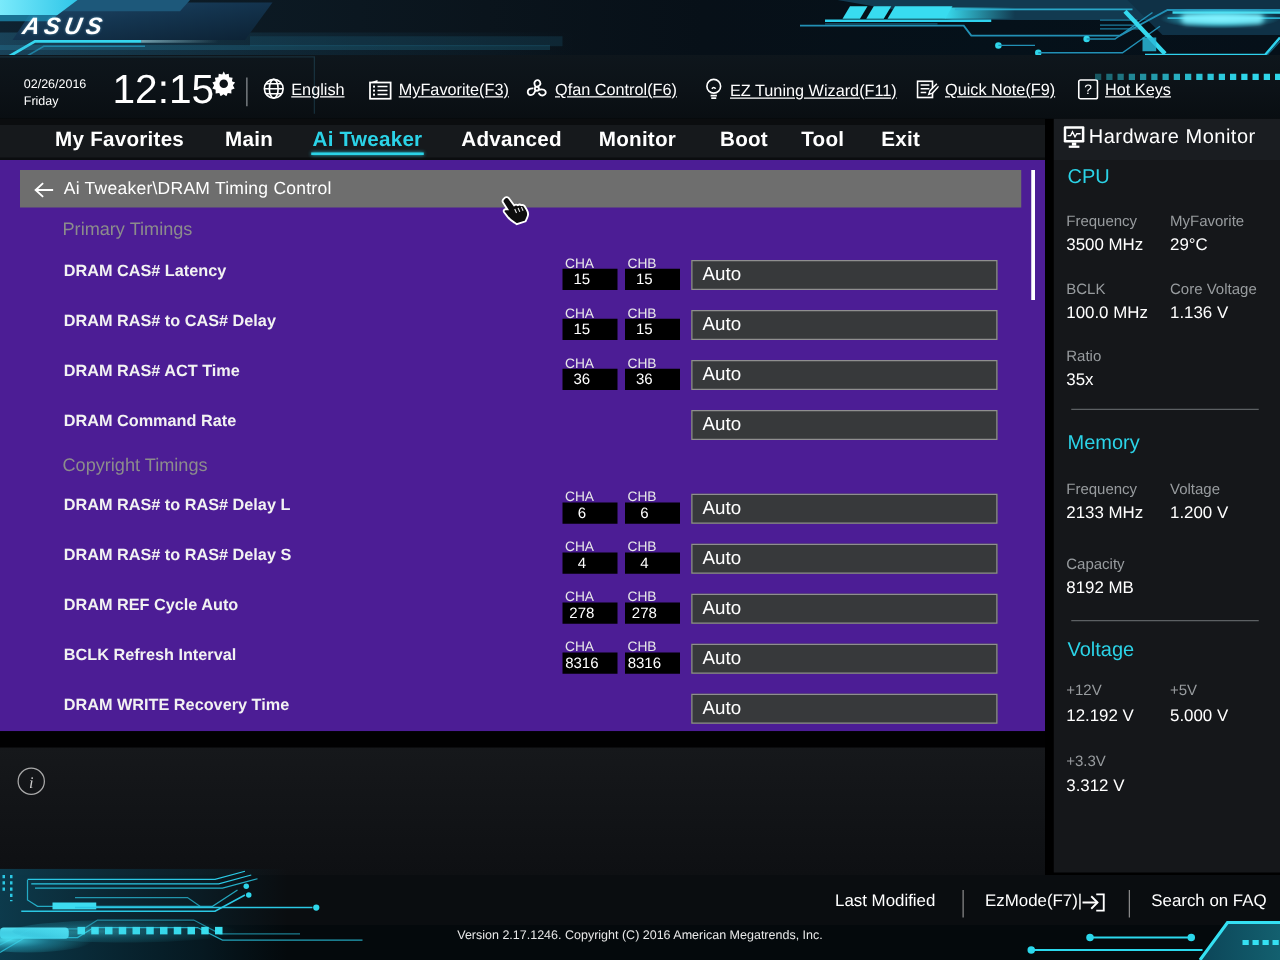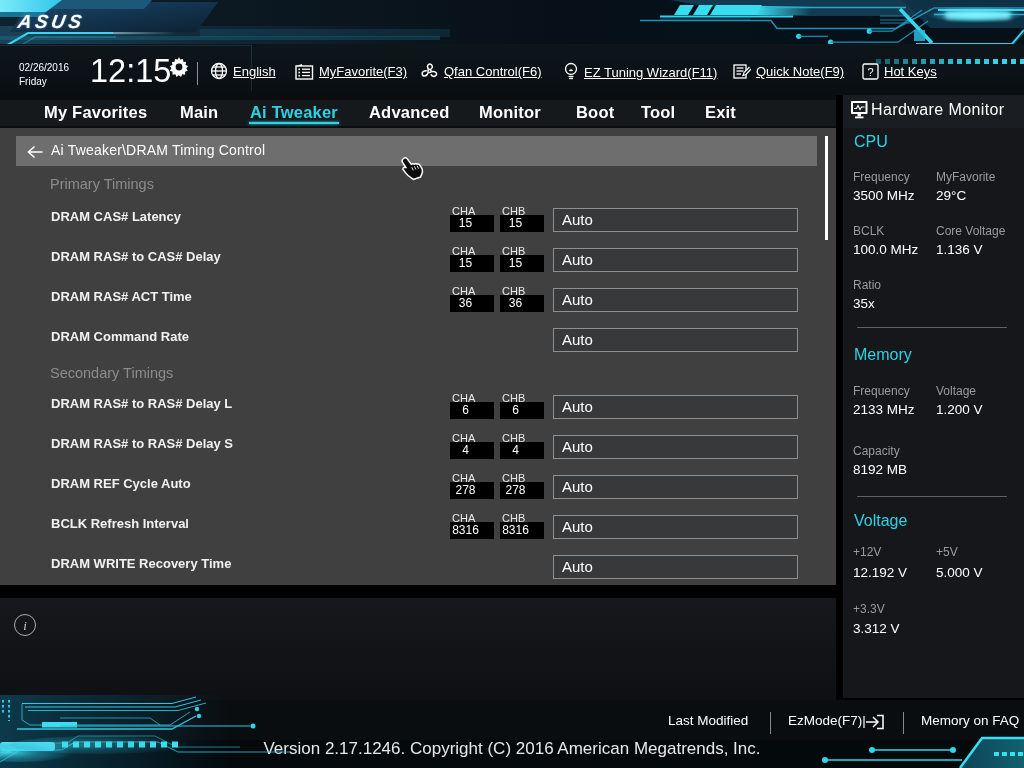--- a/index.html
+++ b/index.html
@@ -31,38 +31,38 @@
 
 
 #sbheader { left:843px; top:95px; width:181px; height:33px; background:#1a1d21; }
 #sidebar { left:843px; top:128px; width:181px; height:570px; background:#15171a; }
 .sbcyan { position:absolute; left:11px; color:#2bd3e7; font-size:16px; }
 .sblabel { position:absolute; color:#989c9f; font-size:12px; }
 .sbval { position:absolute; color:#fff; font-size:13.5px; }
 .sbdiv { position:absolute; left:14px; width:150px; height:1px; background:#5c6063; }
 
 
-#content { left:0; top:128px; width:836px; height:457px; background:#404040; }
+#content { left:0; top:128px; width:836px; height:457px; background:#4c1d95; }
 #crumb { position:absolute; left:16px; top:8px; width:801px; height:30px; background:#6e6e6e; color:#fff; font-size:14px; letter-spacing:0.2px; line-height:29px; }
 .sechead { position:absolute; left:50px; color:#8c8c8c; font-size:14.5px; }
 .rowlabel { position:absolute; left:51px; color:#f2f2f2; font-size:13px; font-weight:700; }
 .chlabel { position:absolute; color:#e8e8e8; font-size:11px; }
 .chbox { position:absolute; width:44px; height:17px; background:#000; color:#fff; font-size:12px; font-weight:400; text-align:center; line-height:17px; padding-right:13px; }
 .autobox { position:absolute; left:553px; width:245px; height:24px; background:#37393b; border:1px solid #8f8f8f; color:#fff; font-size:15px; line-height:22px; padding-left:8px; }
 #scrollthumb { position:absolute; left:825px; top:8px; width:3px; height:104px; background:#fff; }
 
 #blackstrip { left:0; top:585px; width:836px; height:13px; background:#010102; }
 #helppanel { left:0; top:598px; width:836px; height:102px; background:linear-gradient(180deg,#16181b 0%,#111316 60%,#0e1013 100%); }
 #infoicon { position:absolute; left:14px; top:16px; width:22px; height:22px; border:1.5px solid #aaa; border-radius:50%; color:#ccc; font-size:13px; text-align:center; line-height:21px; font-style:italic; font-family:"Liberation Serif",serif; }
 
 
 #bottombar { left:0; top:700px; width:1024px; height:40px; background:#0a0d10; color:#fff; font-size:13.5px; }
 .bbitem { position:absolute; top:13px; }
 .bbsep { position:absolute; top:12px; width:1px; height:22px; background:#888; }
-#versionbar { left:0; top:740px; width:1024px; height:28px; background:#04090c; color:#e8e8e8; font-size:17px; text-align:center; line-height:17px; }
+#versionbar { left:0; top:740px; width:1024px; height:28px; background:#04090c; color:#e8e8e8; font-size:10px; text-align:center; line-height:17px; }
 </style>
 </head>
 <body>
 
 <div class="abs" id="topbar">
   <svg class="abs" style="left:0;top:0" width="470" height="95" viewBox="0 0 470 95">
     <defs>
       <linearGradient id="lgblock" x1="0" y1="0" x2="1" y2="1">
         <stop offset="0" stop-color="#1f486a"></stop>
           <stop offset="0.45" stop-color="#143550"></stop>
@@ -281,21 +281,21 @@
   <div class="rowlabel" style="top:161px">DRAM RAS# ACT Time</div>
   <div class="chlabel" style="left:452px;top:157px">CHA</div>
   <div class="chbox" style="left:450px;top:167px">36</div>
   <div class="chlabel" style="left:502px;top:157px">CHB</div>
   <div class="chbox" style="left:500px;top:167px">36</div>
   <div class="autobox" style="top:160px">Auto</div>
 
   <div class="rowlabel" style="top:201px">DRAM Command Rate</div>
   <div class="autobox" style="top:200px">Auto</div>
 
-  <div class="sechead" style="top:237px">Secondary Timings</div>
+  <div class="sechead" style="top:237px">Copyright Timings</div>
 
   <div class="rowlabel" style="top:268px">DRAM RAS# to RAS# Delay L</div>
   <div class="chlabel" style="left:452px;top:264px">CHA</div>
   <div class="chbox" style="left:450px;top:274px">6</div>
   <div class="chlabel" style="left:502px;top:264px">CHB</div>
   <div class="chbox" style="left:500px;top:274px">6</div>
   <div class="autobox" style="top:267px">Auto</div>
 
   <div class="rowlabel" style="top:308px">DRAM RAS# to RAS# Delay S</div>
   <div class="chlabel" style="left:452px;top:304px">CHA</div>
@@ -372,21 +372,21 @@
   <div class="bbsep" style="left:770px"></div>
   <div class="bbitem" style="left:788px">EzMode(F7)|</div>
   <svg class="bbitem" style="left:865px;top:14px" width="20" height="16" viewBox="0 0 20 16">
       <g stroke="#fff" stroke-width="1.5" fill="none">
         <line x1="1" y1="8" x2="13" y2="8"></line>
         <polyline points="8,3 13,8 8,13"></polyline>
         <polyline points="12,1.5 18,1.5 18,14.5 12,14.5"></polyline>
       </g>
     </svg>
   <div class="bbsep" style="left:903px"></div>
-  <div class="bbitem" style="left:921px">Memory on FAQ</div>
+  <div class="bbitem" style="left:921px">Search on FAQ</div>
 </div>
 <div class="abs" id="versionbar">Version 2.17.1246. Copyright (C) 2016 American Megatrends, Inc.</div>
 
 <svg class="abs" style="left:0;top:695px" width="450" height="73" viewBox="0 0 450 73">
   <defs>
     <radialGradient id="glow1" cx="0.35" cy="0.5" r="0.65">
       <stop offset="0" stop-color="#49e2f4" stop-opacity="0.95"></stop>
         <stop offset="0.5" stop-color="#2bb8d4" stop-opacity="0.45"></stop>
         <stop offset="1" stop-color="#2fd6ea" stop-opacity="0"></stop>
     </radialGradient>

